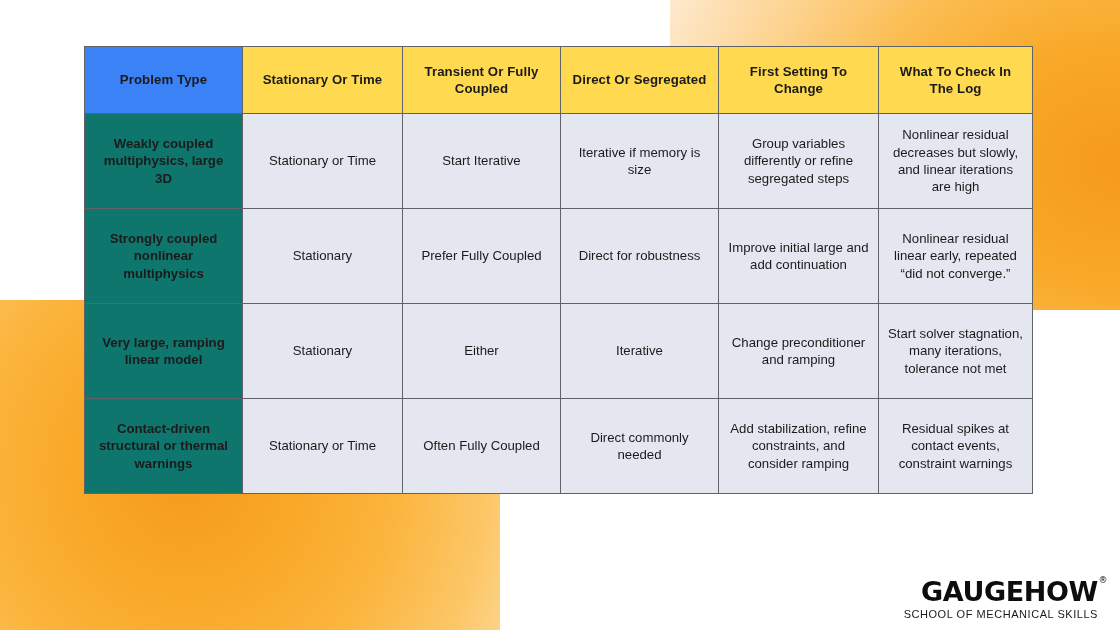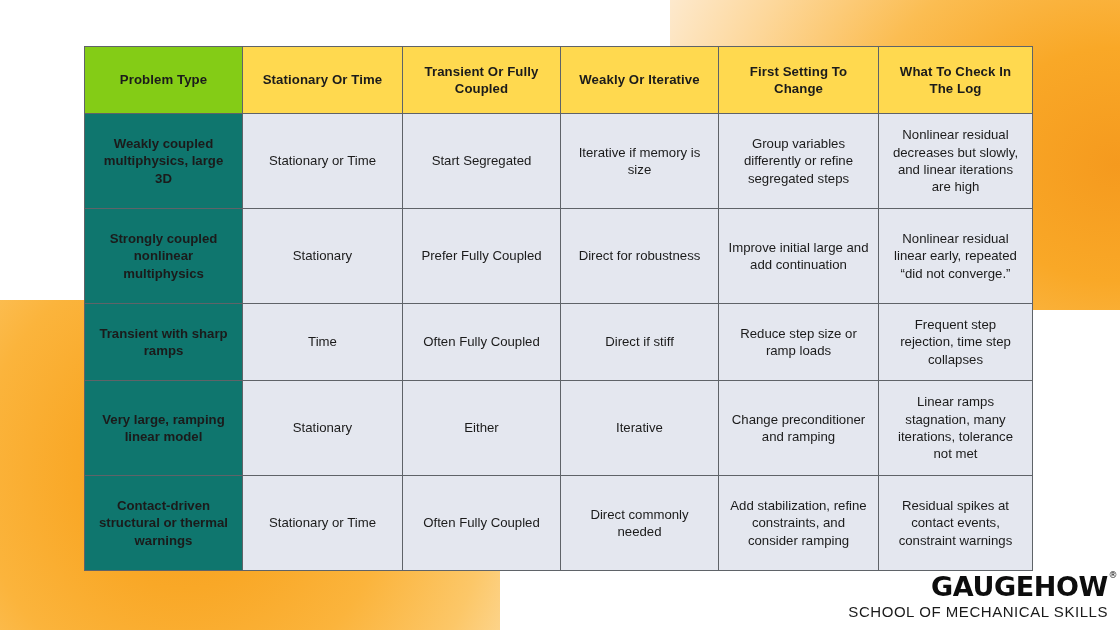--- a/index.html
+++ b/index.html
@@ -81,21 +81,21 @@
 
   
   thead th {
     font-weight: bold;
     font-size: 13.2px;
     background-color: #ffd94f;
     height: 52px;
     letter-spacing: 0.1px;
   }
   thead th.corner-head {
-    background-color: #84cc16;
+    background-color: #3b82f6;
   }
 
   
   tbody td.rowhead {
     background-color: #0f766e;
     font-weight: bold;
     font-size: 13.2px;
     line-height: 1.34;
   }
   tbody td.cell {
@@ -113,21 +113,21 @@
 
   tbody tr.r0 td { height: 80px; }
   tbody tr.r1 td { height: 80px; }
   tbody tr.r2 td { height: 62px; }
   tbody tr.r3 td { height: 80px; }
   tbody tr.r4 td { height: 80px; }
 
   
   #logo {
     position: absolute;
-    right: 12px;
+    right: 22px;
     bottom: 10px;
     z-index: 3;
     text-align: right;
     color: #0d0d0d;
   }
   #logo-wordmark {
     font-family: "DejaVu Sans", sans-serif;
     font-weight: bold;
     font-size: 27px;
     letter-spacing: -0.4px;
@@ -138,21 +138,21 @@
   #logo-reg {
     font-size: 9px;
     vertical-align: super;
     position: absolute;
     top: -2px;
     right: -9px;
     font-weight: normal;
   }
   #logo-tagline {
     font-family: "Liberation Sans", sans-serif;
-    font-size: 15px;
+    font-size: 11px;
     letter-spacing: 0.55px;
     margin-top: 3px;
     color: #1a1a1a;
   }
 </style>
 </head>
 <body>
 
 <div id="bg-layer">
   <div class="blob" id="blob-top-right"></div>
@@ -167,57 +167,49 @@
         <col class="c2">
       <col class="c3">
         <col class="c4">
         <col class="c5">
     </colgroup>
     <thead>
       <tr>
         <th class="corner-head">Problem Type</th>
         <th>Stationary Or Time</th>
         <th>Transient Or Fully Coupled</th>
-        <th>Weakly Or Iterative</th>
+        <th>Direct Or Segregated</th>
         <th>First Setting To Change</th>
         <th>What To Check In The Log</th>
       </tr>
     </thead>
     <tbody>
       <tr class="r0">
         <td class="rowhead">Weakly coupled multiphysics, large 3D</td>
         <td class="cell">Stationary or Time</td>
-        <td class="cell">Start Segregated</td>
+        <td class="cell">Start Iterative</td>
         <td class="cell">Iterative if memory is size</td>
         <td class="cell">Group variables differently or refine segregated steps</td>
         <td class="cell">Nonlinear residual decreases but slowly, and linear iterations are high</td>
       </tr>
       <tr class="r1">
         <td class="rowhead">Strongly coupled nonlinear multiphysics</td>
         <td class="cell">Stationary</td>
         <td class="cell">Prefer Fully Coupled</td>
         <td class="cell">Direct for robustness</td>
         <td class="cell">Improve initial large and add continuation</td>
         <td class="cell">Nonlinear residual linear early, repeated “did not converge.”</td>
       </tr>
-      <tr class="r2">
-        <td class="rowhead">Transient with sharp ramps</td>
-        <td class="cell">Time</td>
-        <td class="cell">Often Fully Coupled</td>
-        <td class="cell">Direct if stiff</td>
-        <td class="cell">Reduce step size or ramp loads</td>
-        <td class="cell">Frequent step rejection, time step collapses</td>
-      </tr>
       <tr class="r3">
         <td class="rowhead">Very large, ramping linear model</td>
         <td class="cell">Stationary</td>
         <td class="cell">Either</td>
         <td class="cell">Iterative</td>
         <td class="cell">Change preconditioner and ramping</td>
-        <td class="cell">Linear ramps stagnation, many iterations, tolerance not met</td>
+        <td class="cell">Start solver stagnation, many iterations, tolerance not met</td>
       </tr>
       <tr class="r4">
         <td class="rowhead">Contact-driven structural or thermal warnings</td>
         <td class="cell">Stationary or Time</td>
         <td class="cell">Often Fully Coupled</td>
         <td class="cell">Direct commonly needed</td>
         <td class="cell">Add stabilization, refine constraints, and consider ramping</td>
         <td class="cell">Residual spikes at contact events, constraint warnings</td>
       </tr>
     </tbody>

